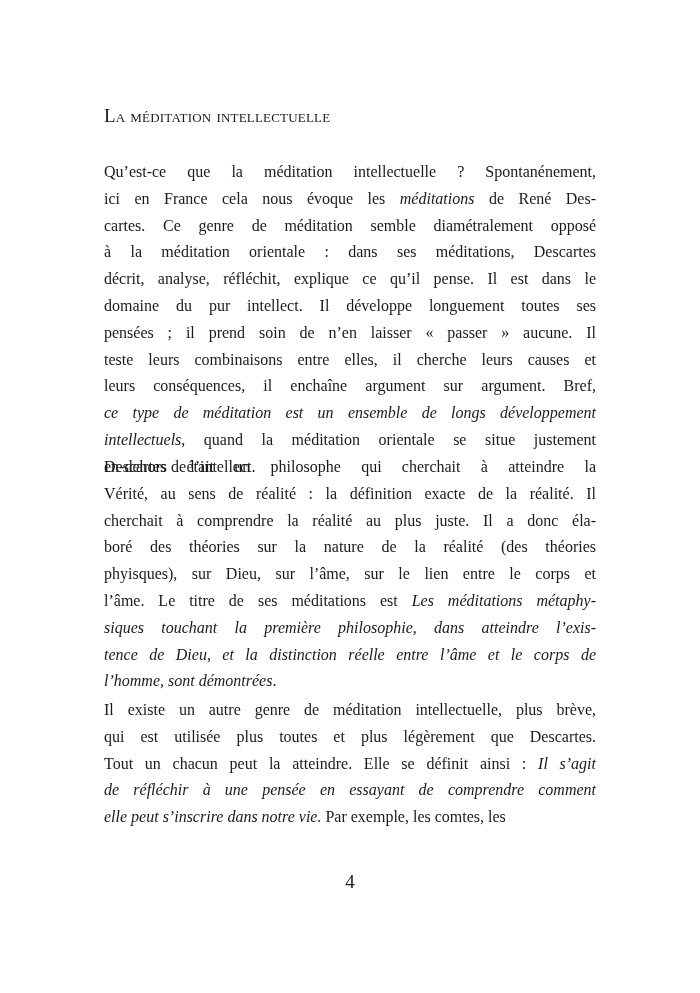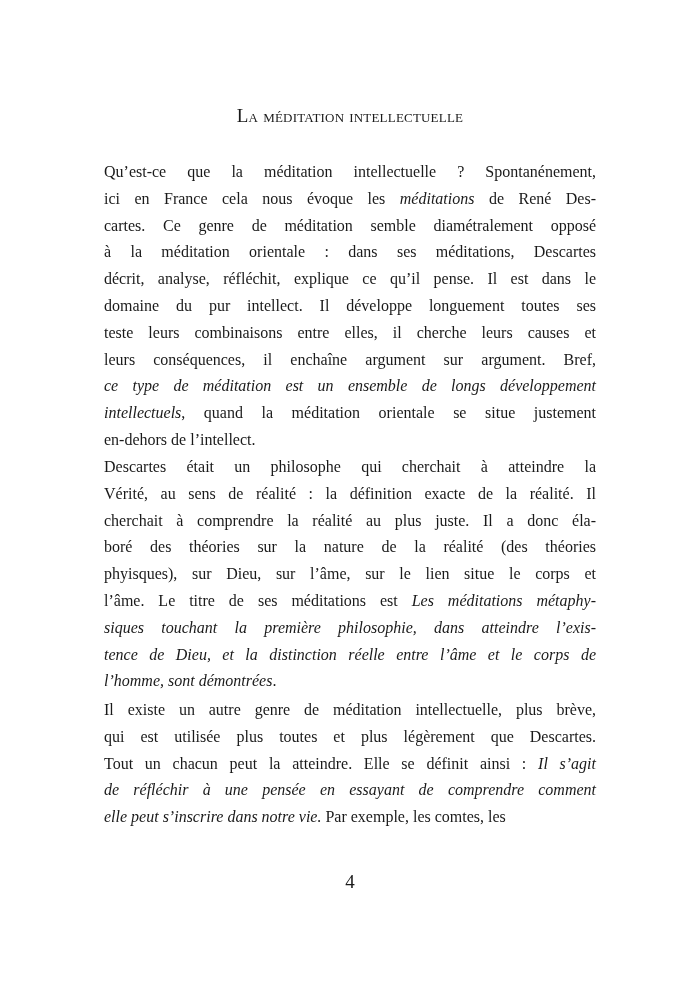--- a/index.html
+++ b/index.html
@@ -21,21 +21,20 @@
       top: 104px;
       width: 492px;
     }
     .heading {
       font-size: 19px;
       font-variant: small-caps;
       letter-spacing: 0.2px;
       margin: 0;
       line-height: 24px;
       font-weight: normal;
-      text-align: center;
     }
     .para {
       font-size: 16px;
       line-height: 26.8px;
       text-align: justify;
       margin: 0;
       hyphens: manual;
     }
     .p1 { position: absolute; top: 55px; width: 492px; }
     .p2 { position: absolute; top: 350px; width: 492px; }
@@ -64,32 +63,33 @@
 
 <div class="page">
   <h2 class="heading">La méditation intellectuelle</h2>
   <p class="para p1">
       <span class="line"><span>Qu’est-ce que la méditation intellectuelle ? Spontanénement,</span></span>
       <span class="line"><span>ici en France cela nous évoque les </span><em>méditations</em><span> de René Des-</span></span>
       <span class="line"><span>cartes. Ce genre de méditation semble diamétralement opposé</span></span>
       <span class="line"><span>à la méditation orientale : dans ses méditations, Descartes</span></span>
       <span class="line"><span>décrit, analyse, réfléchit, explique ce qu’il pense. Il est dans le</span></span>
       <span class="line"><span>domaine du pur intellect. Il développe longuement toutes ses</span></span>
+      <span class="line"><span>pensées ; il prend soin de n’en laisser « passer » aucune. Il</span></span>
       <span class="line"><span>teste leurs combinaisons entre elles, il cherche leurs causes et</span></span>
       <span class="line"><span>leurs conséquences, il enchaîne argument sur argument. Bref,</span></span>
       <span class="line"><em>ce type de méditation est un ensemble de longs développement</em></span>
       <span class="line"><em>intellectuels</em><span>, quand la méditation orientale se situe justement</span></span>
       <span class="line last"><span>en-dehors de l’intellect.</span></span>
     </p>
   <p class="para p2">
       <span class="line"><span>Descartes était un philosophe qui cherchait à atteindre la</span></span>
       <span class="line"><span>Vérité, au sens de réalité : la définition exacte de la réalité. Il</span></span>
       <span class="line"><span>cherchait à comprendre la réalité au plus juste. Il a donc éla-</span></span>
       <span class="line"><span>boré des théories sur la nature de la réalité (des théories</span></span>
-      <span class="line"><span>phyisques), sur Dieu, sur l’âme, sur le lien situe le corps et</span></span>
+      <span class="line"><span>phyisques), sur Dieu, sur l’âme, sur le lien entre le corps et</span></span>
       <span class="line"><span>l’âme. Le titre de ses méditations est </span><em>Les méditations métaphy-</em></span>
       <span class="line"><em>siques touchant la première philosophie, dans atteindre l’exis-</em></span>
       <span class="line"><em>tence de Dieu, et la distinction réelle entre l’âme et le corps de</em></span>
       <span class="line last"><em>l’homme, sont démontrées</em><span>.</span></span>
     </p>
   <p class="para p3">
       <span class="line"><span>Il existe un autre genre de méditation intellectuelle, plus brève,</span></span>
       <span class="line"><span>qui est utilisée plus toutes et plus légèrement que Descartes.</span></span>
       <span class="line"><span>Tout un chacun peut la atteindre. Elle se définit ainsi : </span><em>Il s’agit</em></span>
       <span class="line"><em>de réfléchir à une pensée en essayant de comprendre comment</em></span>

